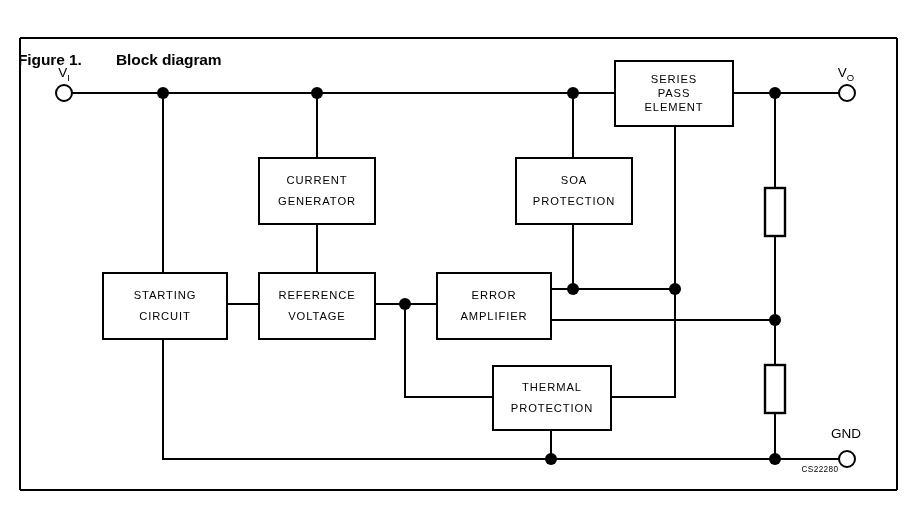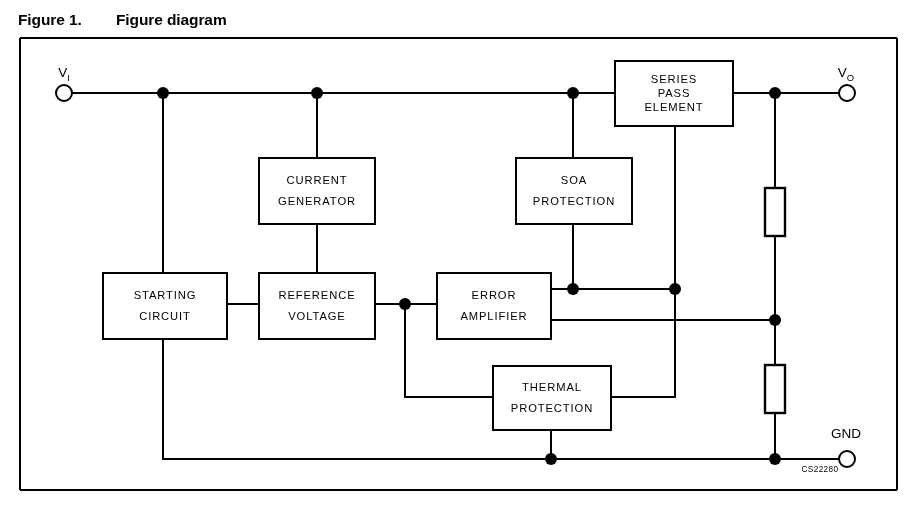--- a/index.html
+++ b/index.html
@@ -26,20 +26,21 @@
     top: 11px;
     font-size: 15.5px;
     font-weight: bold;
     letter-spacing: -0.1px;
     white-space: nowrap;
     color: #000;
   }
   .fig-caption .fig-num {
     display: inline-block;
     width: 98px;
+    margin-top: 40px;
   }
   .diagram-svg {
     position: absolute;
     left: 0;
     top: 0;
   }
   .blk-text {
     font-family: "Liberation Sans", sans-serif;
     font-size: 11.2px;
     letter-spacing: 0.9px;
@@ -63,21 +64,21 @@
     fill: #000;
     text-anchor: middle;
   }
 </style>
 </head>
 <body>
 
 <div id="root">
 
   <div class="fig-caption">
-    <span class="fig-num">Figure 1.</span><span>Figure diagram</span>
+    <span class="fig-num">Figure 1.</span><span>Block diagram</span>
   </div>
 
   <svg class="diagram-svg" width="917" height="507" viewBox="0 0 917 507">
 
     <line x1="20" y1="38" x2="897" y2="38" stroke="#000" stroke-width="2"></line>
 
     <g stroke="#000" stroke-width="2" fill="none">
       <line x1="20" y1="38" x2="20" y2="490"></line>
       <line x1="20" y1="490" x2="897" y2="490"></line>
       <line x1="897" y1="38" x2="897" y2="490"></line>

